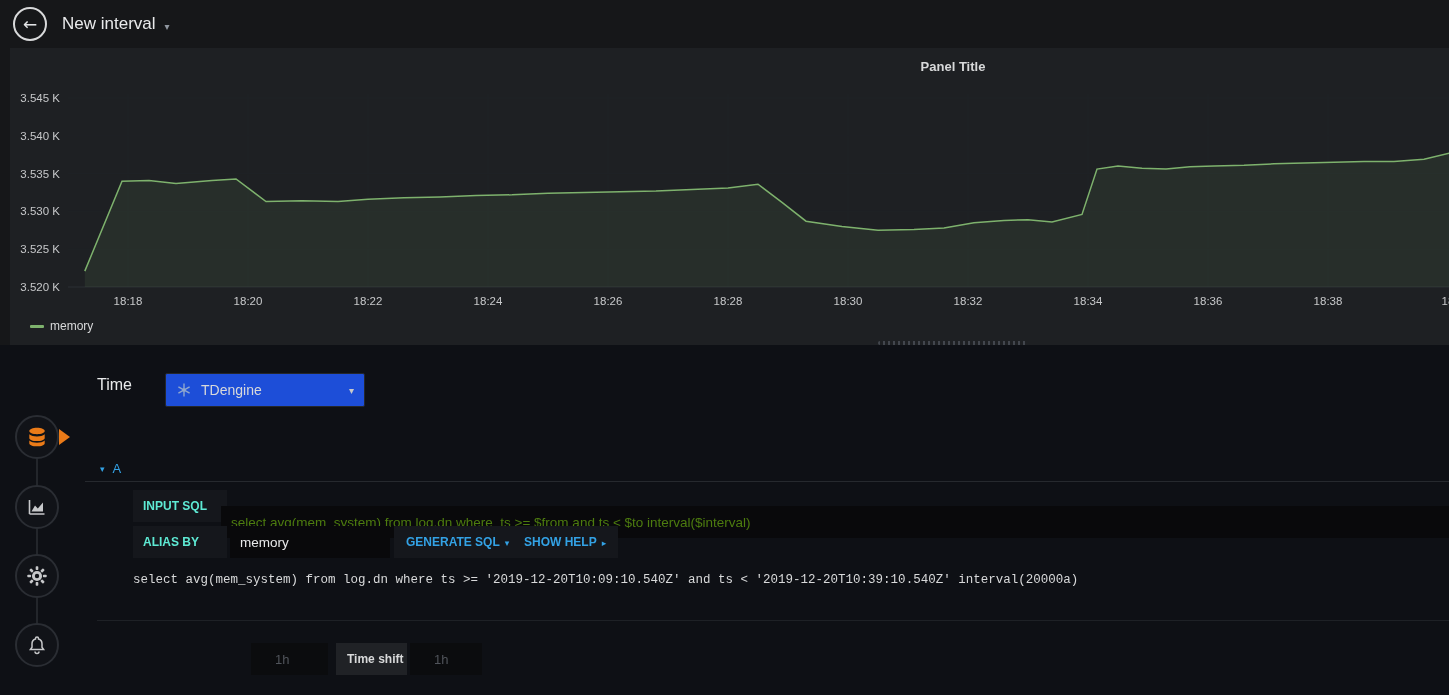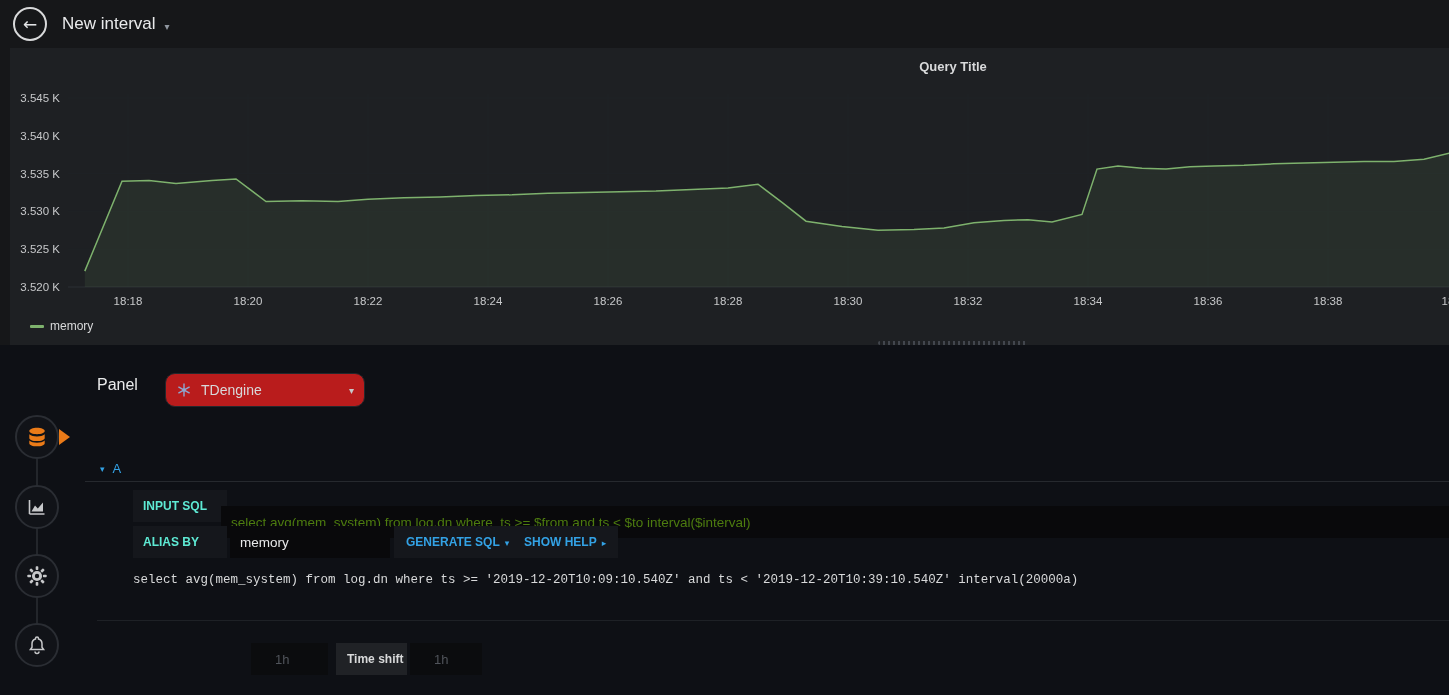--- a/index.html
+++ b/index.html
@@ -34,22 +34,22 @@
   .editor{position:absolute;left:0;top:345px;width:1449px;height:350px;background:#0e1015;}
   .tabline{position:absolute;left:36px;top:92px;width:2px;height:208px;background:#23262b;}
   .tab-circle{position:absolute;left:15px;width:44px;height:44px;border-radius:50%;box-sizing:border-box;
               background:#111318;border:2px solid #2a2d33;display:flex;align-items:center;justify-content:center;cursor:pointer;}
   .tc1{top:70px;} .tc2{top:140px;} .tc3{top:209px;} .tc4{top:278px;}
   .tab-arrow{position:absolute;left:59px;top:84px;width:0;height:0;
              border-top:8px solid transparent;border-bottom:8px solid transparent;border-left:11px solid #eb7b18;}
 
   .query-pane{position:absolute;left:85px;top:0;right:0;height:100%;}
   .q-title{position:absolute;left:12px;top:31px;font-size:16px;font-weight:500;color:#e9eaeb;}
-  .ds-select{position:absolute;left:80px;top:28px;width:200px;height:34px;box-sizing:border-box;border-radius:10px;
-             background:#b91c1c;border:1px solid #24272c;display:flex;align-items:center;gap:9px;
+  .ds-select{position:absolute;left:80px;top:28px;width:200px;height:34px;box-sizing:border-box;border-radius:2px;
+             background:#1d4ed8;border:1px solid #24272c;display:flex;align-items:center;gap:9px;
              padding:0 10px;cursor:pointer;}
   .ds-name{font-size:14px;font-weight:500;color:#d8d9da;}
   .ds-caret{margin-left:auto;font-size:10px;color:#c7c8ca;}
 
   .refid-row{position:absolute;left:0;right:0;top:110px;height:26px;border-bottom:1px solid #26292e;
              display:flex;align-items:center;padding-left:15px;gap:8px;cursor:pointer;}
   .refid-caret{font-size:9px;color:#33a2e5;margin-top:2px;}
   .refid{font-size:13px;font-weight:500;color:#33a2e5;}
 
   .form-label{position:absolute;height:32px;line-height:32px;background:#15171c;color:#5eead4;
@@ -131,21 +131,21 @@
         <text x="50" y="129.6" text-anchor="end" fill="#c7c8ca" font-size="11.5">3.535 K</text>
         <line x1="58" x2="1439" y1="163.40000000000333" y2="163.40000000000333" stroke="#1f2226" stroke-width="1"></line>
         <text x="50" y="167.40000000000333" text-anchor="end" fill="#c7c8ca" font-size="11.5">3.530 K</text>
         <line x1="58" x2="1439" y1="201.20000000000334" y2="201.20000000000334" stroke="#1f2226" stroke-width="1"></line>
         <text x="50" y="205.20000000000334" text-anchor="end" fill="#c7c8ca" font-size="11.5">3.525 K</text>
         <line x1="58" x2="1439" y1="239.00000000000335" y2="239.00000000000335" stroke="#2b2f34" stroke-width="1"></line>
         <text x="50" y="243.00000000000335" text-anchor="end" fill="#c7c8ca" font-size="11.5">3.520 K</text>
         <path d="M74.8,239 L74.8,223.1 L112.0,133.2 L139.0,132.4 L166.0,135.4 L202.0,132.4 L226.0,130.9 L256.0,153.6 L292.0,152.8 L328.0,153.6 L358.0,151.3 L394.0,149.8 L430.0,149.0 L466.0,147.5 L502.0,146.8 L538.0,145.3 L574.0,144.5 L610.0,143.7 L646.0,143.0 L682.0,141.5 L718.0,140.0 L748.0,136.2 L772.0,154.3 L796.0,173.2 L832.0,178.5 L868.0,182.3 L904.0,181.5 L934.0,180.0 L964.0,174.7 L994.0,172.5 L1018.0,171.7 L1042.0,174.0 L1072.0,166.4 L1087.0,121.1 L1108.0,118.0 L1132.0,120.3 L1156.0,121.1 L1180.0,118.8 L1204.0,118.0 L1234.0,117.3 L1264.0,115.8 L1294.0,115.0 L1324.0,114.3 L1354.0,113.5 L1384.0,113.5 L1414.0,111.2 L1439.2,105.2 L1439.2,239 Z" fill="rgba(126,178,109,0.10)" stroke="none"></path>
         <path d="M74.8,223.1 L112.0,133.2 L139.0,132.4 L166.0,135.4 L202.0,132.4 L226.0,130.9 L256.0,153.6 L292.0,152.8 L328.0,153.6 L358.0,151.3 L394.0,149.8 L430.0,149.0 L466.0,147.5 L502.0,146.8 L538.0,145.3 L574.0,144.5 L610.0,143.7 L646.0,143.0 L682.0,141.5 L718.0,140.0 L748.0,136.2 L772.0,154.3 L796.0,173.2 L832.0,178.5 L868.0,182.3 L904.0,181.5 L934.0,180.0 L964.0,174.7 L994.0,172.5 L1018.0,171.7 L1042.0,174.0 L1072.0,166.4 L1087.0,121.1 L1108.0,118.0 L1132.0,120.3 L1156.0,121.1 L1180.0,118.8 L1204.0,118.0 L1234.0,117.3 L1264.0,115.8 L1294.0,115.0 L1324.0,114.3 L1354.0,113.5 L1384.0,113.5 L1414.0,111.2 L1439.2,105.2" fill="none" stroke="#7eb26d" stroke-width="1.5"></path>
       </svg>
-    <div class="panel-title">Query Title</div>
+    <div class="panel-title">Panel Title</div>
     <div class="legend">
       <span class="legend-swatch" style="background: rgb(126, 178, 109);"></span>
       <span>memory</span>
     </div>
   </section>
 
   <div class="scroll-thumb"></div>
 
   <section class="editor">
 
@@ -185,21 +185,21 @@
     </div>
 
     <div class="tab-circle tc4">
       <svg width="20" height="20" viewBox="0 0 20 20">
         <path d="M10 2a1.5 1.5 0 0 1 1.5 1.5v.5a5 5 0 0 1 3.5 4.8v3.4l1.6 2.3H3.4L5 12.2V8.8a5 5 0 0 1 3.5-4.8v-.5A1.5 1.5 0 0 1 10 2z" fill="none" stroke="#c7c8ca" stroke-width="1.5"></path>
         <path d="M8 16.6a2 2 0 0 0 4 0" fill="none" stroke="#c7c8ca" stroke-width="1.5"></path>
       </svg>
     </div>
 
     <div class="query-pane">
-      <div class="q-title">Panel</div>
+      <div class="q-title">Time</div>
 
       <div class="ds-select">
         <svg width="16" height="16" viewBox="0 0 16 16">
           <g stroke="#8fa7cf" stroke-width="1.4">
             <path d="M8 1.5v13"></path>
             <path d="M2.4 4.8l11.2 6.4"></path>
             <path d="M13.6 4.8L2.4 11.2"></path>
           </g>
           <circle cx="8" cy="8" r="1.7" fill="#8fa7cf"></circle>
         </svg>

